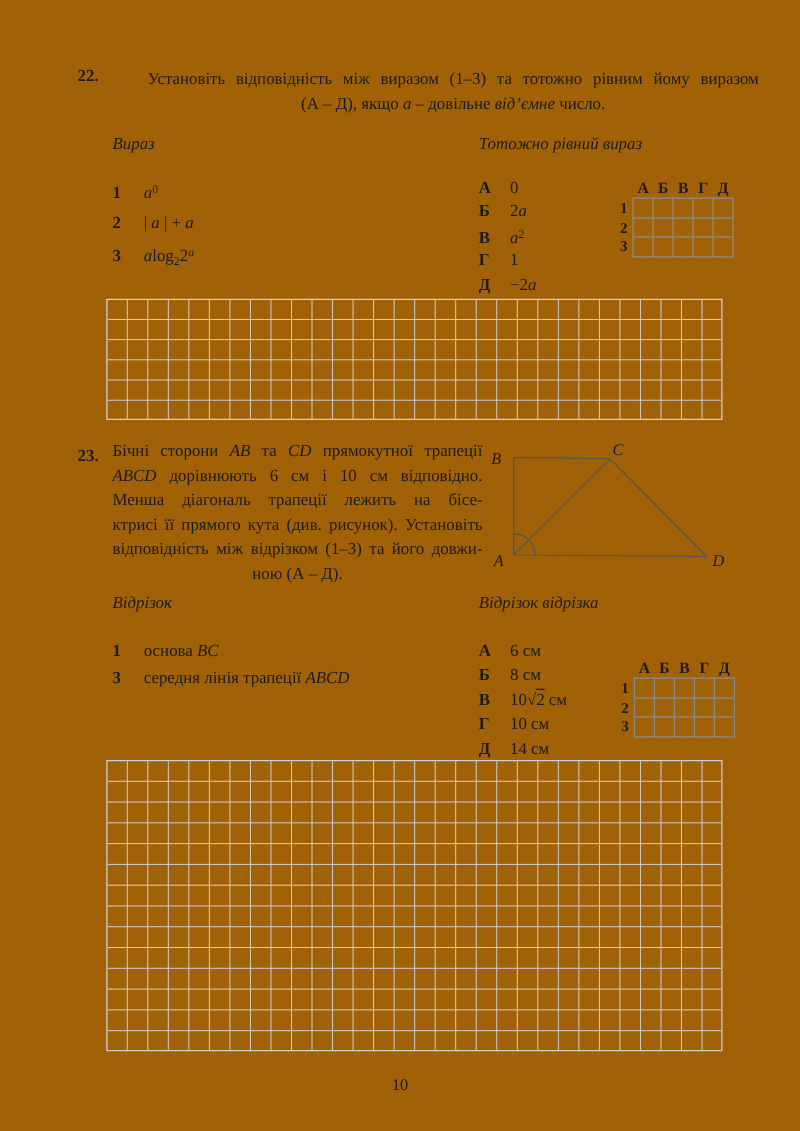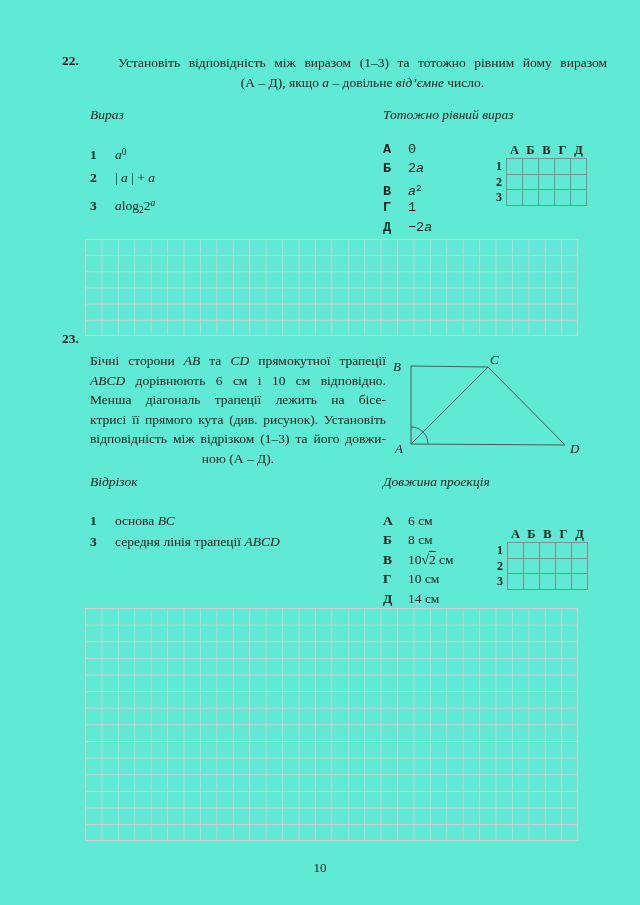--- a/index.html
+++ b/index.html
@@ -1,17 +1,17 @@
 <!DOCTYPE html>
 <html><head>
 <meta charset="utf-8">
 <style>
   html,body{margin:0;padding:0;background:#ffffff;}
   .page{
-    position:relative; width:640px; height:905px; background:#5eead4;
+    position:relative; width:640px; height:905px; background:#a16207;
     font-family:"Liberation Serif","DejaVu Serif",serif;
     color:#1b1b1b; font-size:13.5px; overflow:hidden;
   }
   .it{font-style:italic;}
   .ovl{text-decoration:overline;}
   sup,sub{font-size:9.5px;}
   sup{vertical-align:4px;} sub{vertical-align:-3px;}
 
   
   .qnum{position:absolute; font-weight:bold;}
@@ -76,21 +76,21 @@
       <span class="lkey">1</span><span><span class="it">a</span><sup>0</sup></span>
     </div>
     <div class="lrow rh25">
       <span class="lkey">2</span><span><span>| </span><span class="it">a</span><span> | + </span><span class="it">a</span></span>
     </div>
     <div class="lrow rh25">
       <span class="lkey">3</span><span><span class="it">a</span><span>log</span><sub>2</sub><span>2</span><sup class="it">a</sup></span>
     </div>
   </div>
 
-  <div class="list" style="left:383px; top:130px;font-family:Liberation Mono, monospace;">
+  <div class="list" style="left:383px; top:130px;">
     <div class="lrow rh19">
       <span class="lkey">А</span><span><span>0</span></span>
     </div>
     <div class="lrow rh19">
       <span class="lkey">Б</span><span><span>2</span><span class="it">a</span></span>
     </div>
     <div class="lrow rh19">
       <span class="lkey">В</span><span><span class="it">a</span><sup>2</sup></span>
     </div>
     <div class="lrow rh19">
@@ -137,21 +137,21 @@
             <td class="cell"></td>
             <td class="cell"></td>
             <td class="cell"></td>
           </tr>
         </tbody>
       </table>
     </div>
 
   <div class="workgrid wg1"></div>
 
-  <span class="qnum" style="left:62px; top:331px;">23.</span>
+  <span class="qnum" style="left:62px; top:357px;">23.</span>
   <div class="qtext" style="left:90px; top:351px; width:296px;">
     <div class="jline"><span>Бічні сторони </span><span class="it">AB</span><span> та </span><span class="it">CD</span><span> прямокутної трапеції</span></div>
     <div class="jline"><span class="it">ABCD</span><span> дорівнюють 6 см і 10 см відповідно.</span></div>
     <div class="jline"><span>Менша діагональ трапеції лежить на бісе-</span></div>
     <div class="jline"><span>ктрисі її прямого кута (див. рисунок). Установіть</span></div>
     <div class="jline"><span>відповідність між відрізком (1–3) та його довжи-</span></div>
     <div class="lline"><span>ною (А – Д).</span></div>
   </div>
 
   <svg class="figure" width="200" height="108" viewBox="0 0 200 108">
@@ -160,21 +160,21 @@
       <line x1="21" y1="94" x2="98" y2="17"></line>
       <path d="M21,77 A17,17 0 0 1 38,94.2"></path>
     </g>
     <text x="3" y="21">B</text>
     <text x="100" y="14">C</text>
     <text x="5" y="103">A</text>
     <text x="180" y="103">D</text>
   </svg>
 
   <div class="colhdr" style="left:90px; top:474px;">Відрізок</div>
-  <div class="colhdr" style="left:383px; top:474px;">Довжина проекція</div>
+  <div class="colhdr" style="left:383px; top:474px;">Відрізок відрізка</div>
 
   <div class="list" style="left:90px; top:501px;">
     <div class="lrow rh21">
       <span class="lkey">1</span><span><span>основа </span><span class="it">BC</span></span>
     </div>
     <div class="lrow rh21">
       <span class="lkey">3</span><span><span>середня лінія трапеції </span><span class="it">ABCD</span></span>
     </div>
   </div>
 

